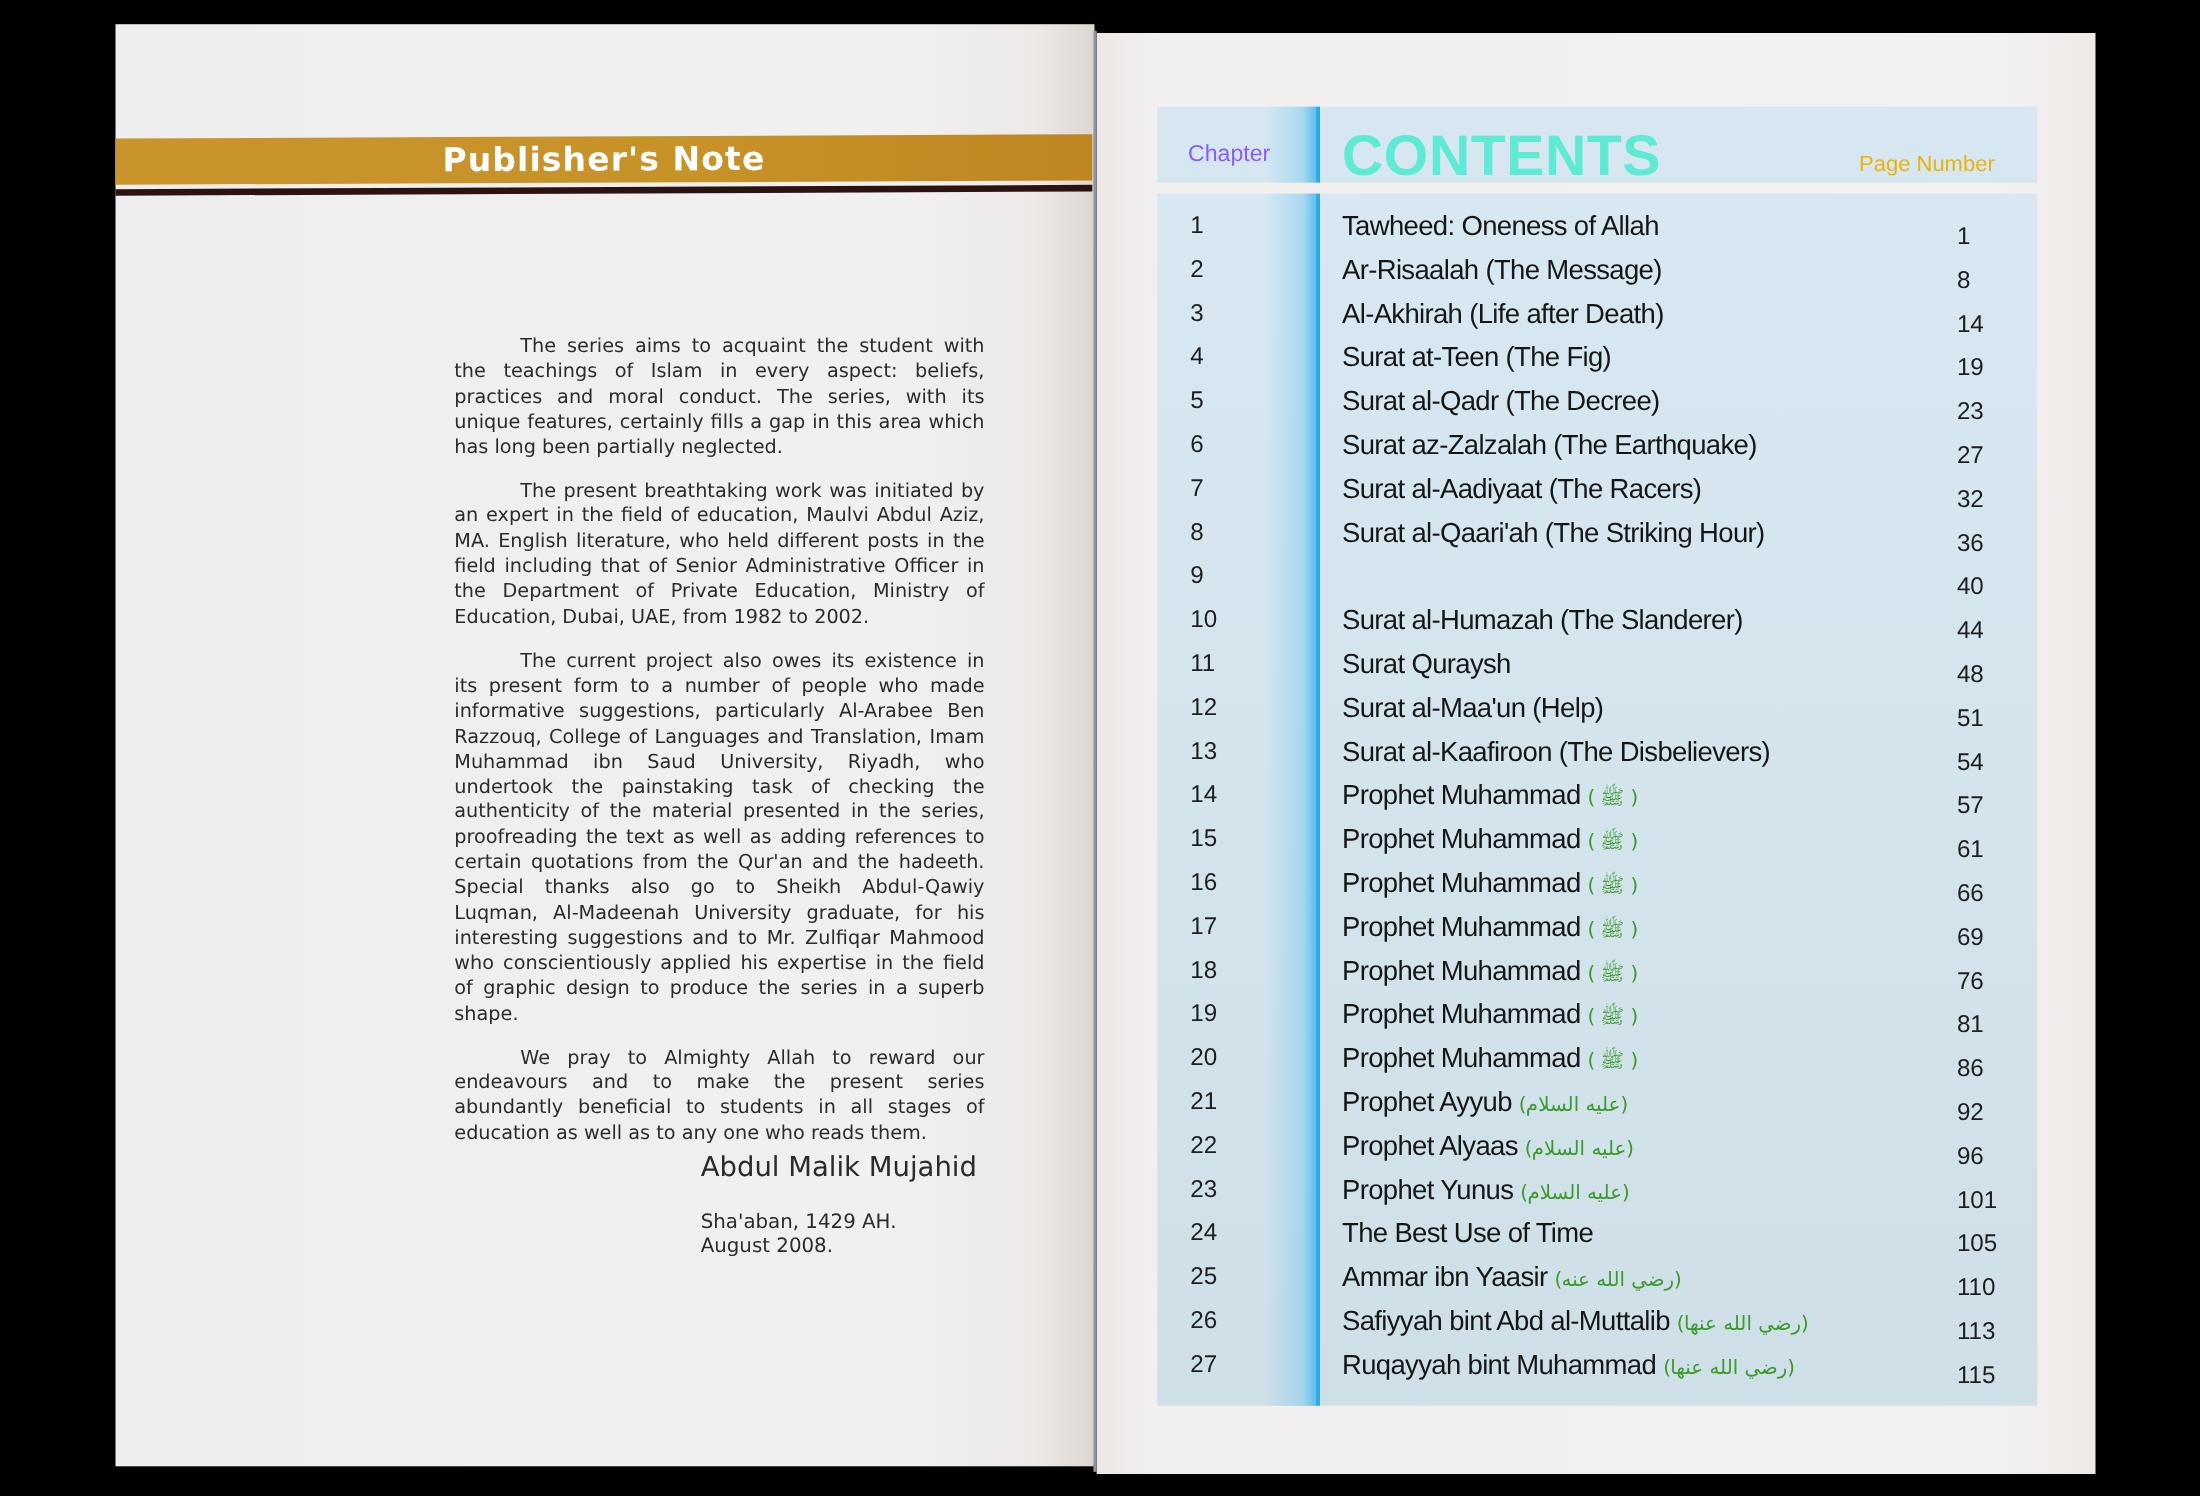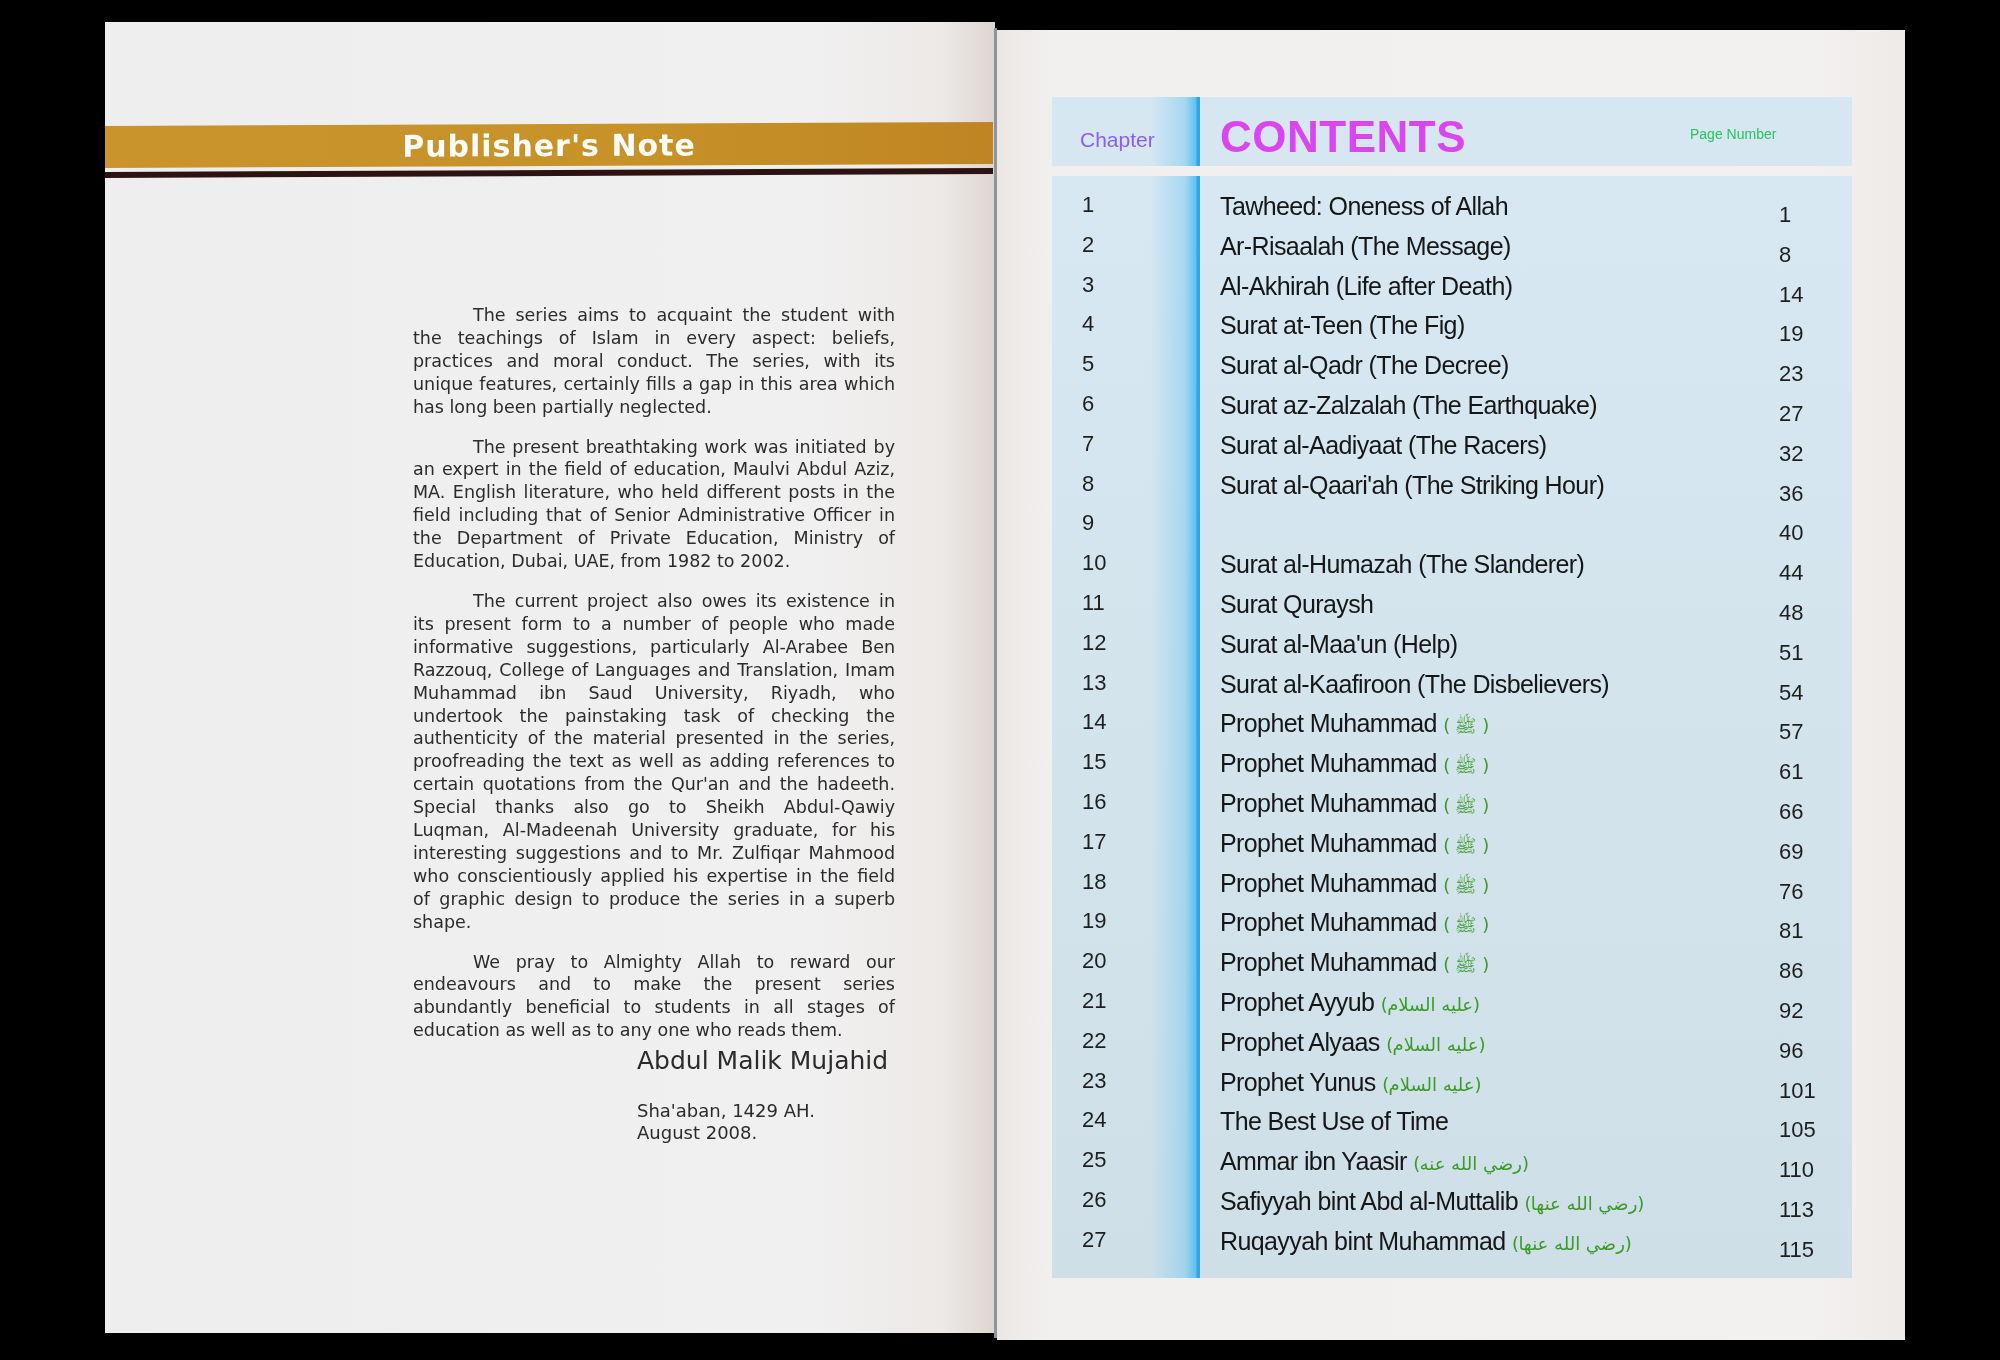--- a/index.html
+++ b/index.html
@@ -24,22 +24,22 @@
                font-size:25px; color:#2b2b2b; }
   .date { position:absolute; left:637px; top:1100px; font-family:"DejaVu Sans", sans-serif;
           font-size:18px; line-height:22px; color:#2b2b2b; }
   .toc-head { position:absolute; left:1052px; top:97px; width:800px; height:69px; background:#d6e7f1; }
   .toc-body { position:absolute; left:1052px; top:176px; width:800px; height:1102px; background:linear-gradient(180deg,#d7e8f2,#d3e3ec 60%,#cfdfe8); }
   .divider { position:absolute; left:1150px; width:50px;
              background:linear-gradient(90deg,rgba(120,200,240,0) 0%,rgba(120,200,240,0.5) 70%,#5ec0ef 92%,#2fa6e6 94%,#2fa6e6 100%); }
   .divider.head { top:97px; height:69px; }
   .divider.body { top:176px; height:1102px; }
   .hdr-chapter { position:absolute; left:1080px; top:128px; font-size:21px; color:#8b5cf6; }
-  .hdr-contents { position:absolute; left:1220px; top:112px; font-size:44px; font-weight:bold; color:#d946ef; letter-spacing:0.5px; }
-  .hdr-page { position:absolute; left:1690px; top:126px; font-size:14px; color:#22c55e; }
+  .hdr-contents { position:absolute; left:1220px; top:112px; font-size:52px; font-weight:bold; color:#5eead4; letter-spacing:0.5px; }
+  .hdr-page { position:absolute; left:1690px; top:138px; font-size:20px; color:#eab308; }
   .row { position:absolute; left:1052px; width:800px; height:38px; }
   .row .num { position:absolute; left:30px; top:0; font-size:22px; color:#1e1e1e; }
   .row .title { position:absolute; left:168px; top:0; font-size:25px; color:#161616; letter-spacing:-0.6px; white-space:nowrap; }
   .row .pg { position:absolute; left:727px; top:10px; font-size:22px; color:#1e1e1e; }
   .honor { color:#3a9a2a; font-size:18px; font-family:"DejaVu Sans", sans-serif; }
 </style>
 </head>
 <body>
 
 <div class="page-left"></div>

